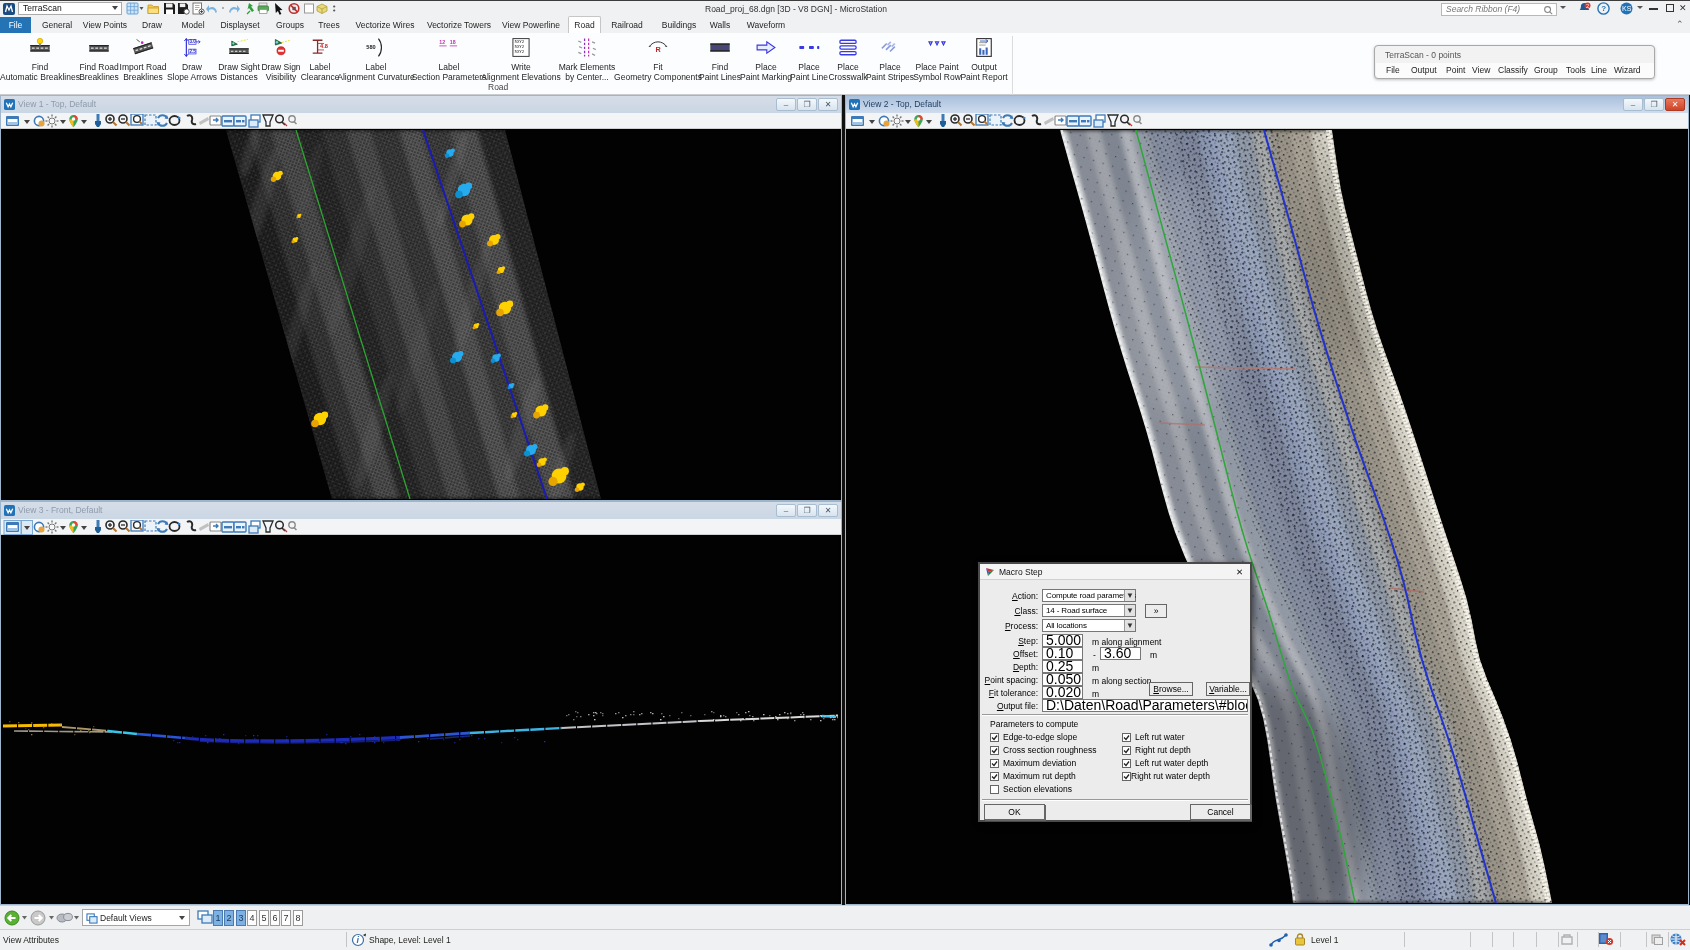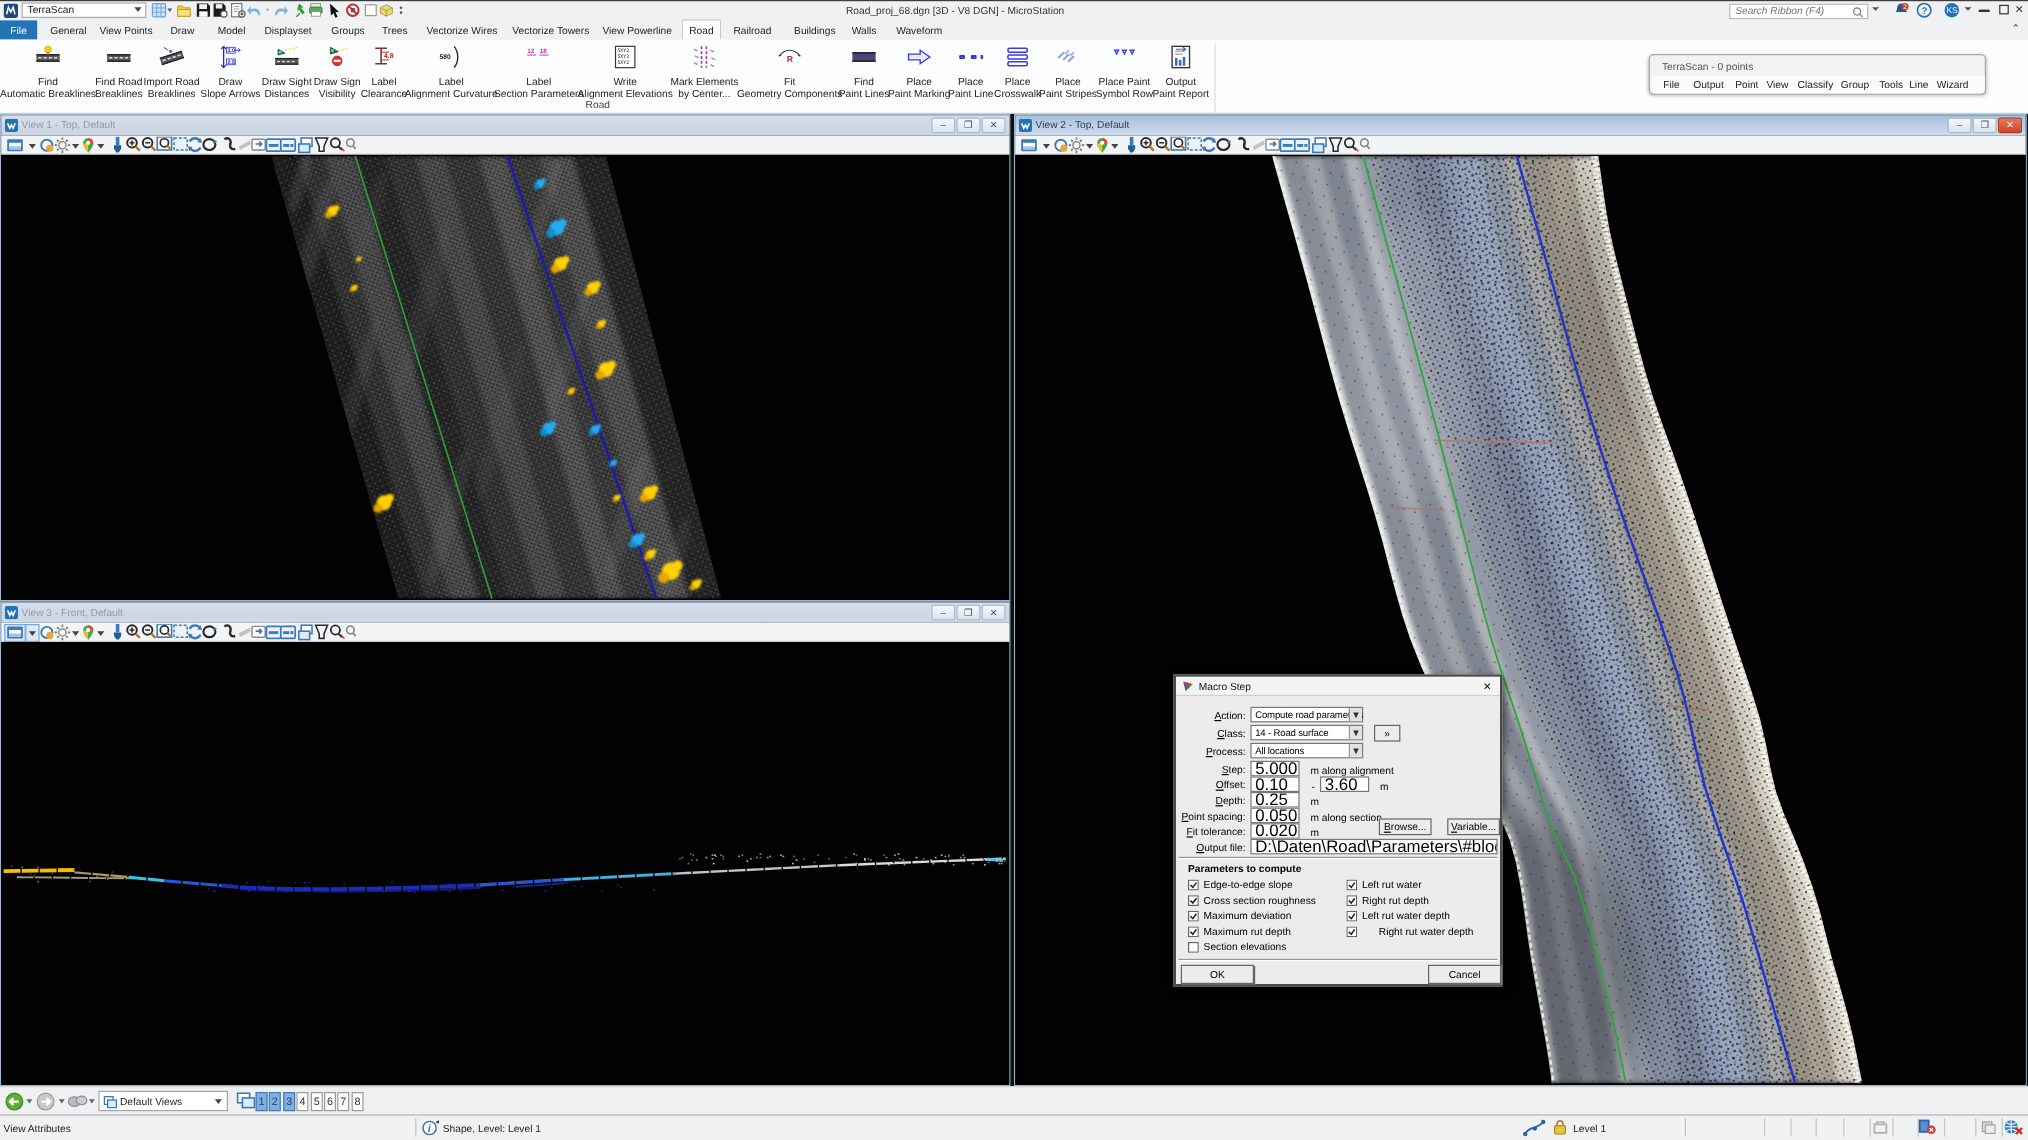--- a/index.html
+++ b/index.html
@@ -1103,21 +1103,21 @@
       <div class="dfield" style="top:109px;left:62px;width:41px">0.050</div>
       <div class="dtext" style="top:112px;left:112px">m along section</div>
       <div class="dlabel" style="top:124px"><u>F</u>it tolerance:</div>
       <div class="dfield" style="top:122px;left:62px;width:41px">0.020</div>
       <div class="dtext" style="top:125px;left:112px">m</div>
       <div class="dlabel" style="top:137px"><u>O</u>utput file:</div>
       <div class="dfield" style="top:135px;left:62px;width:206px">D:\Daten\Road\Parameters\#block.txt</div>
       <div class="dbtn" style="left:169px;top:118px;width:44px;height:14px;line-height:13px"><u>B</u>rowse...</div>
       <div class="dbtn" style="left:226px;top:118px;width:44px;height:14px;line-height:13px"><u>V</u>ariable...</div>
       <div style="position:absolute;left:2px;top:150px;width:266px;border-top:1px solid #999;border-bottom:1px solid #fff"></div>
-      <div style="position:absolute;left:10px;top:155px;font-weight:bold;font-size:8.5px">Parameters to compute</div>
+      <div style="position:absolute;left:10px;top:155px;font-weight:normal;font-size:8.5px">Parameters to compute</div>
       <div style="position:absolute;left:10px;top:168px;height:11px;font-size:8.5px;white-space:nowrap"><svg width="9" height="9" viewBox="0 0 9 9">
           <rect x="0.5" y="0.5" width="8" height="8" fill="#fff" stroke="#666"></rect>
           <path d="M2,4.5 l2,2 3,-4" stroke="#222" stroke-width="1.3" fill="none"></path>
         </svg><span style="vertical-align:2px;margin-left:4px">Edge-to-edge slope</span></div>
       <div style="position:absolute;left:10px;top:181px;height:11px;font-size:8.5px;white-space:nowrap"><svg width="9" height="9" viewBox="0 0 9 9">
           <rect x="0.5" y="0.5" width="8" height="8" fill="#fff" stroke="#666"></rect>
           <path d="M2,4.5 l2,2 3,-4" stroke="#222" stroke-width="1.3" fill="none"></path>
         </svg><span style="vertical-align:2px;margin-left:4px">Cross section roughness</span></div>
       <div style="position:absolute;left:10px;top:194px;height:11px;font-size:8.5px;white-space:nowrap"><svg width="9" height="9" viewBox="0 0 9 9">
           <rect x="0.5" y="0.5" width="8" height="8" fill="#fff" stroke="#666"></rect>
@@ -1138,21 +1138,21 @@
           <rect x="0.5" y="0.5" width="8" height="8" fill="#fff" stroke="#666"></rect>
           <path d="M2,4.5 l2,2 3,-4" stroke="#222" stroke-width="1.3" fill="none"></path>
         </svg><span style="vertical-align:2px;margin-left:4px">Right rut depth</span></div>
       <div style="position:absolute;left:142px;top:194px;height:11px;font-size:8.5px;white-space:nowrap"><svg width="9" height="9" viewBox="0 0 9 9">
           <rect x="0.5" y="0.5" width="8" height="8" fill="#fff" stroke="#666"></rect>
           <path d="M2,4.5 l2,2 3,-4" stroke="#222" stroke-width="1.3" fill="none"></path>
         </svg><span style="vertical-align:2px;margin-left:4px">Left rut water depth</span></div>
       <div style="position:absolute;left:142px;top:207px;height:11px;font-size:8.5px;white-space:nowrap"><svg width="9" height="9" viewBox="0 0 9 9">
           <rect x="0.5" y="0.5" width="8" height="8" fill="#fff" stroke="#666"></rect>
           <path d="M2,4.5 l2,2 3,-4" stroke="#222" stroke-width="1.3" fill="none"></path>
-        </svg><span style="vertical-align:2px;margin-left:18px">Right rut water depth</span></div>
+        </svg><span style="vertical-align:2px;margin-left:0">Right rut water depth</span></div>
       <div style="position:absolute;left:2px;top:235px;width:266px;border-top:1px solid #999;border-bottom:1px solid #fff"></div>
       <div class="dbtn" style="left:4px;top:240px;width:61px;height:16px;line-height:15px;box-shadow:1px 1px 0 #666">OK</div>
       <div class="dbtn" style="left:210px;top:240px;width:61px;height:16px;line-height:15px;box-shadow:1px 1px 0 #666">Cancel</div>
     </div>
 <div id="btoolbar">
       <svg width="310" height="24" viewBox="0 0 310 24" style="position:absolute;left:0;top:0">
 <circle cx="12" cy="12" r="7" fill="#5ab033" stroke="#3d8a1e"></circle>
         <path d="M15.5,12 l-7,0 m2.8,-3 l-3,3 3,3" stroke="#fff" stroke-width="2" fill="none"></path>
 <path d="M22,10 l5,0 -2.5,3.5 z" fill="#666"></path>
 <circle cx="38" cy="12" r="7" fill="#c9c9c9" stroke="#9a9a9a"></circle>

